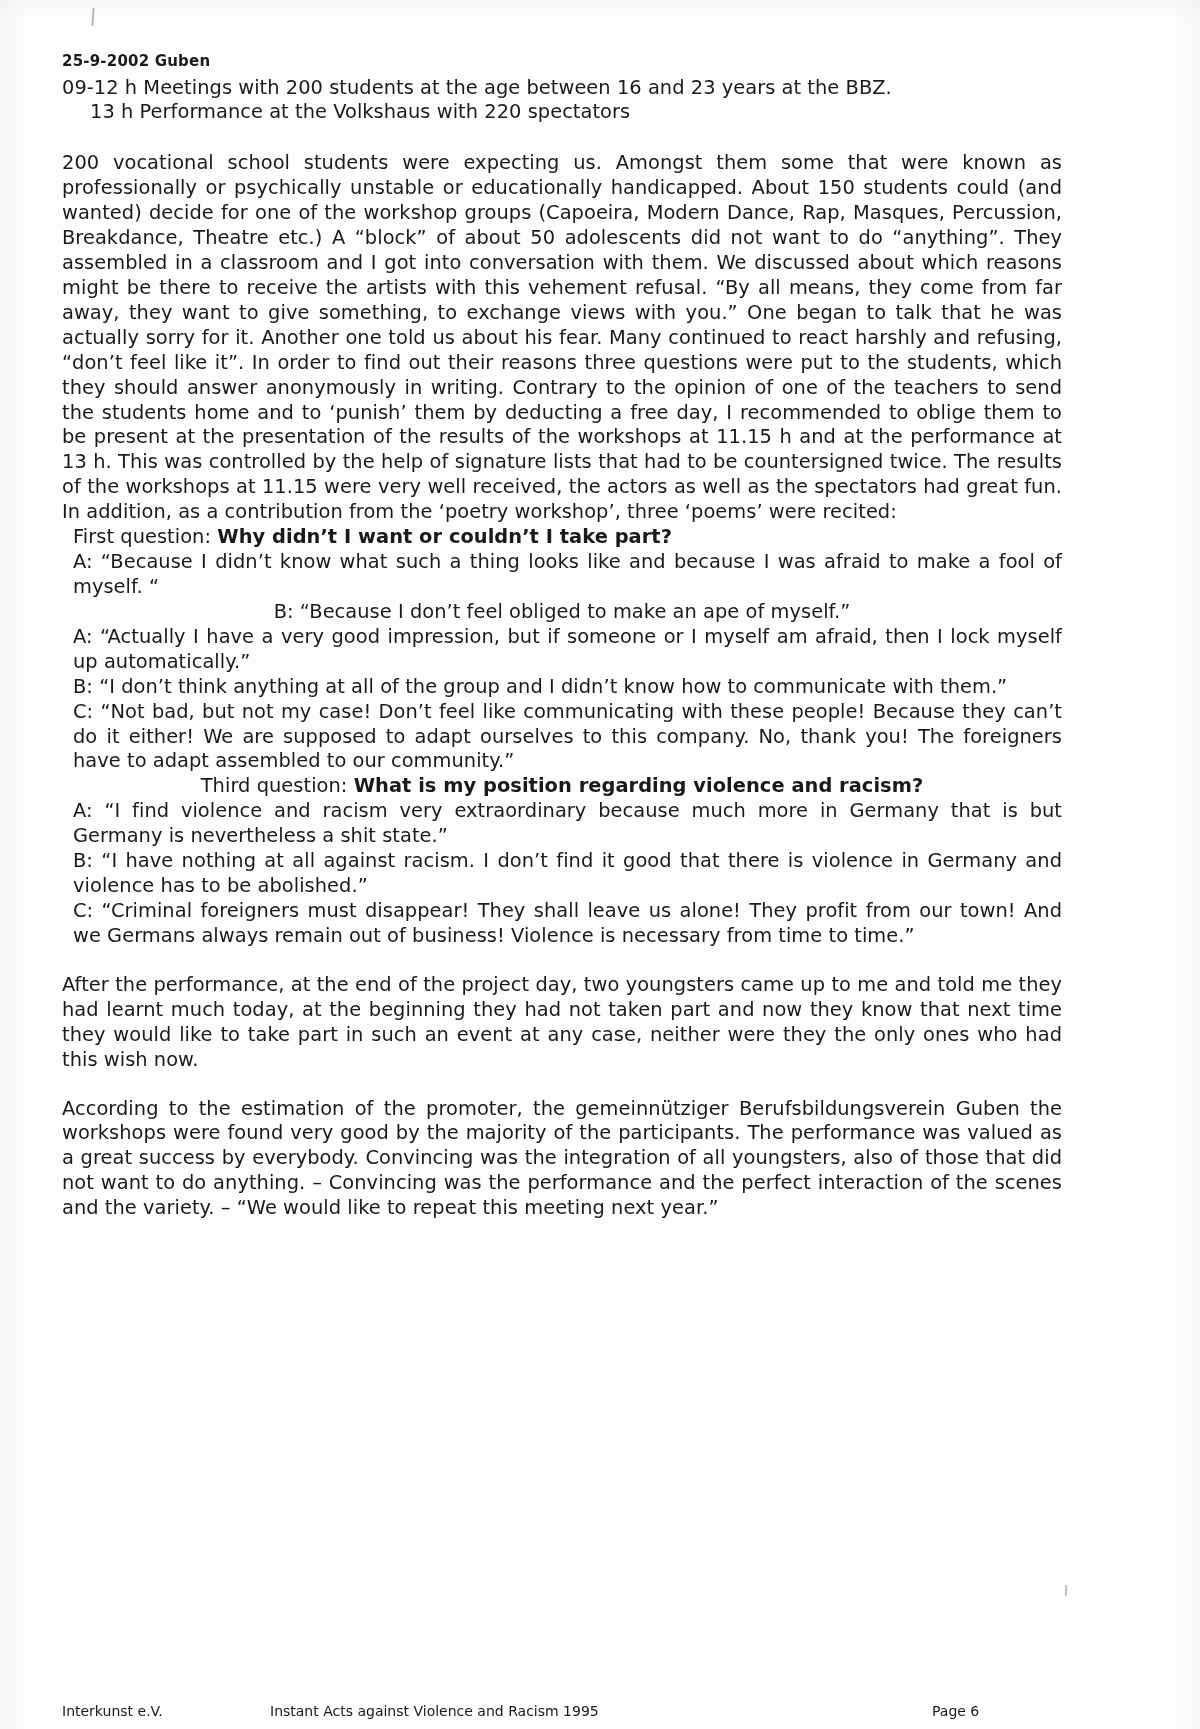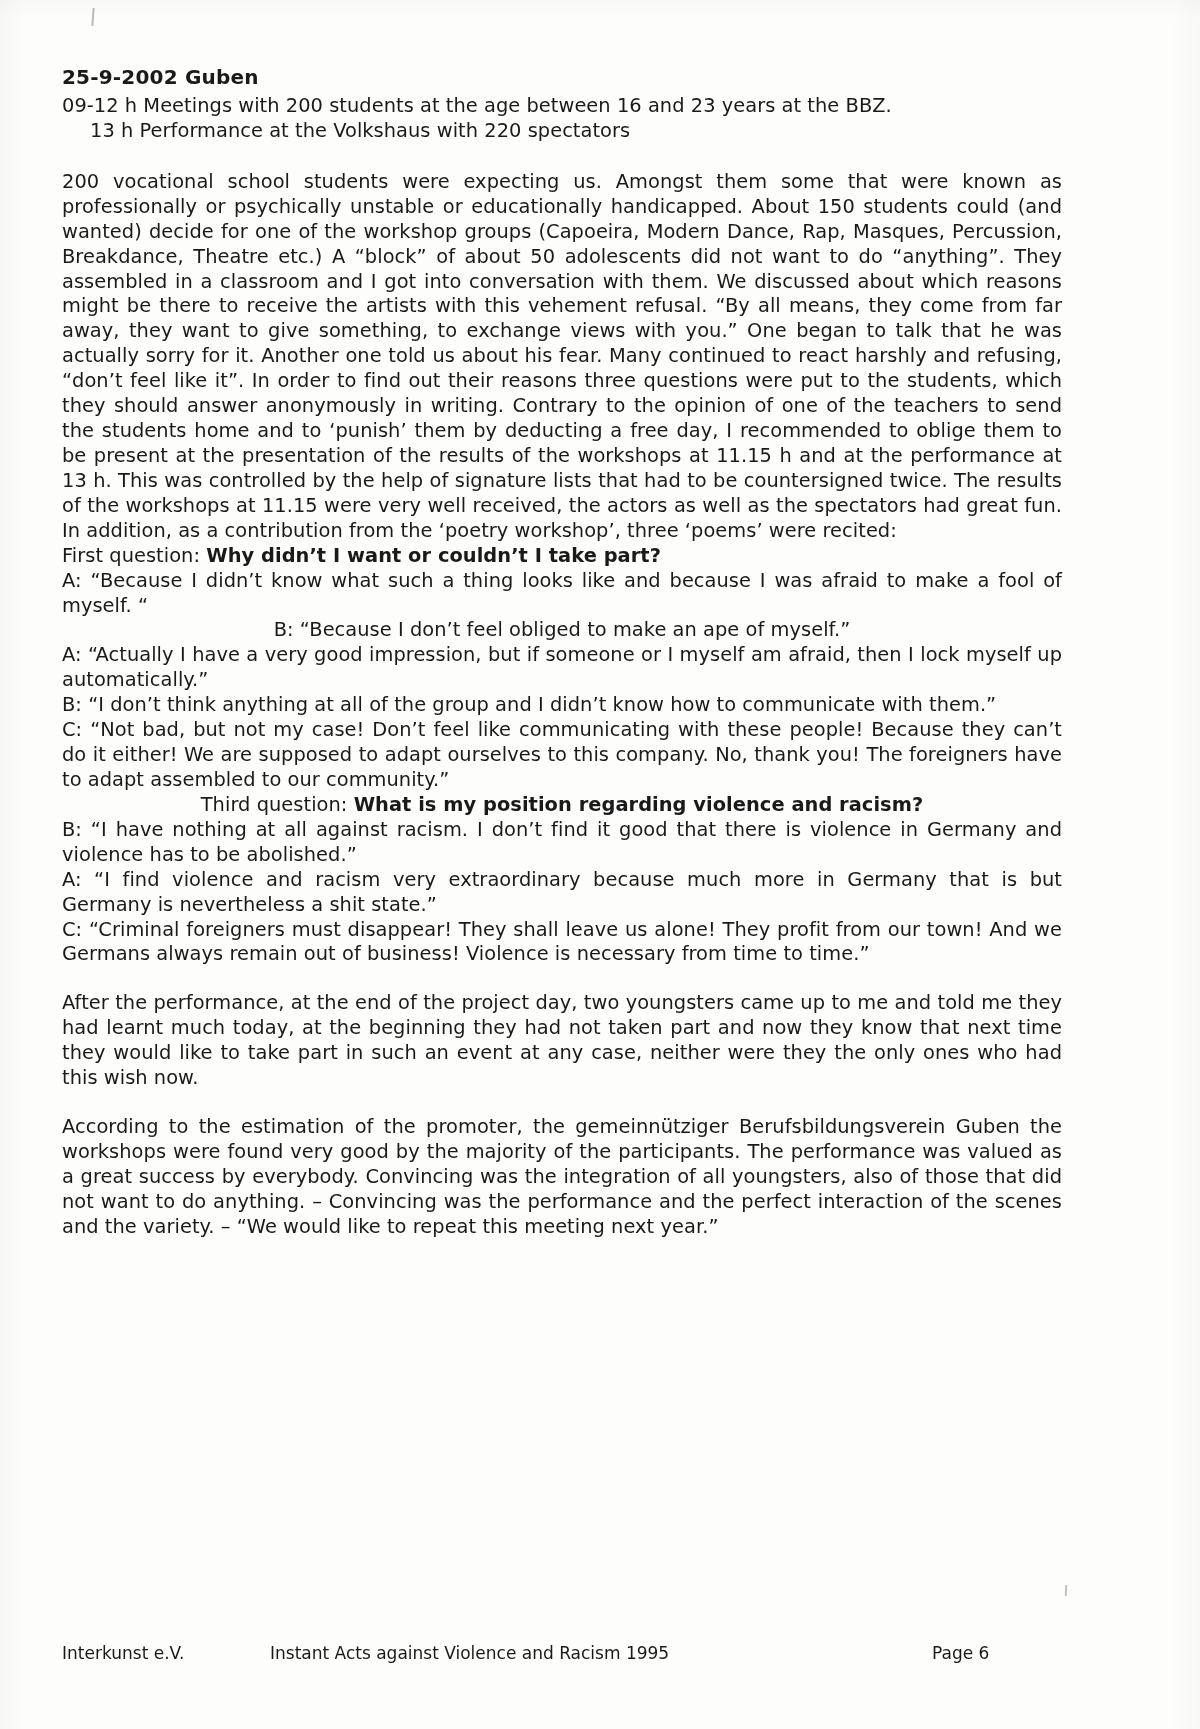--- a/index.html
+++ b/index.html
@@ -45,24 +45,24 @@
     background: #c0c0bc;
     transform: rotate(2deg);
   }
   .content {
     position: absolute;
     left: 62px;
     top: 52px;
     width: 1000px;
   }
   .doc-title {
-    font-size: 20px;
+    font-size: 15px;
     font-weight: bold;
     letter-spacing: 0.2px;
-    margin: 12px 0 4px 0;
+    margin: 0 0 4px 0;
     line-height: 1.3;
   }
   p {
     margin: 0;
     font-size: 19.4px;
     line-height: 1.285;
     text-align: justify;
     text-justify: inter-word;
     letter-spacing: 0.05px;
   }
@@ -74,35 +74,36 @@
     margin-left: 28px;
   }
   .gap-lg {
     height: 26px;
   }
   .gap-md {
     height: 24px;
   }
   .qa {
     text-align: justify;
+    margin-left: 11px;
   }
   .qa-left {
     text-align: center;
   }
   strong {
     font-weight: bold;
   }
   .footer {
     position: absolute;
     left: 62px;
-    top: 1620px;
+    top: 1680px;
     width: 1000px;
     display: flex;
     align-items: baseline;
-    font-size: 17px;
+    font-size: 14px;
   }
   .footer .org {
     width: 208px;
     flex: none;
   }
   .footer .mid {
     flex: 1 1 auto;
   }
   .footer .pg {
     flex: none;
@@ -132,22 +133,22 @@
 
     <p class="qa"><span>First question: </span><strong>Why didn’t I want or couldn’t I take part?</strong></p>
     <p class="qa">A: “Because I didn’t know what such a thing looks like and because I was afraid to make a fool of myself. “</p>
     <p class="qa-left">B: “Because I don’t feel obliged to make an ape of myself.”</p>
 
     <p class="qa">A: “Actually I have a very good impression, but if someone or I myself am afraid, then I lock myself up automatically.”</p>
     <p class="qa">B: “I don’t think anything at all of the group and I didn’t know how to communicate with them.”</p>
     <p class="qa">C: “Not bad, but not my case! Don’t feel like communicating with these people! Because they can’t do it either! We are supposed to adapt ourselves to this company. No, thank you! The foreigners have to adapt assembled to our community.”</p>
 
     <p class="qa-left"><span>Third question: </span><strong>What is my position regarding violence and racism?</strong></p>
+    <p class="qa">A: “I find violence and racism very extraordinary because much more in Germany that is but Germany is nevertheless a shit state.”</p>
     <p class="qa">B: “I have nothing at all against racism. I don’t find it good that there is violence in Germany and violence has to be abolished.”</p>
-    <p class="qa">A: “I find violence and racism very extraordinary because much more in Germany that is but Germany is nevertheless a shit state.”</p>
     <p class="qa">C: “Criminal foreigners must disappear! They shall leave us alone! They profit from our town! And we Germans always remain out of business! Violence is necessary from time to time.”</p>
 
     <div class="gap-md"></div>
 
     <p>After the performance, at the end of the project day, two youngsters came up to me and told me they had learnt much today, at the beginning they had not taken part and now they know that next time they would like to take part in such an event at any case, neither were they the only ones who had this wish now.</p>
 
     <div class="gap-md"></div>
 
     <p>According to the estimation of the promoter, the gemeinnütziger Berufsbildungsverein Guben the workshops were found very good by the majority of the participants. The performance was valued as a great success by everybody. Convincing was the integration of all youngsters, also of those that did not want to do anything. – Convincing was the performance and the perfect interaction of the scenes and the variety. – “We would like to repeat this meeting next year.”</p>
 

